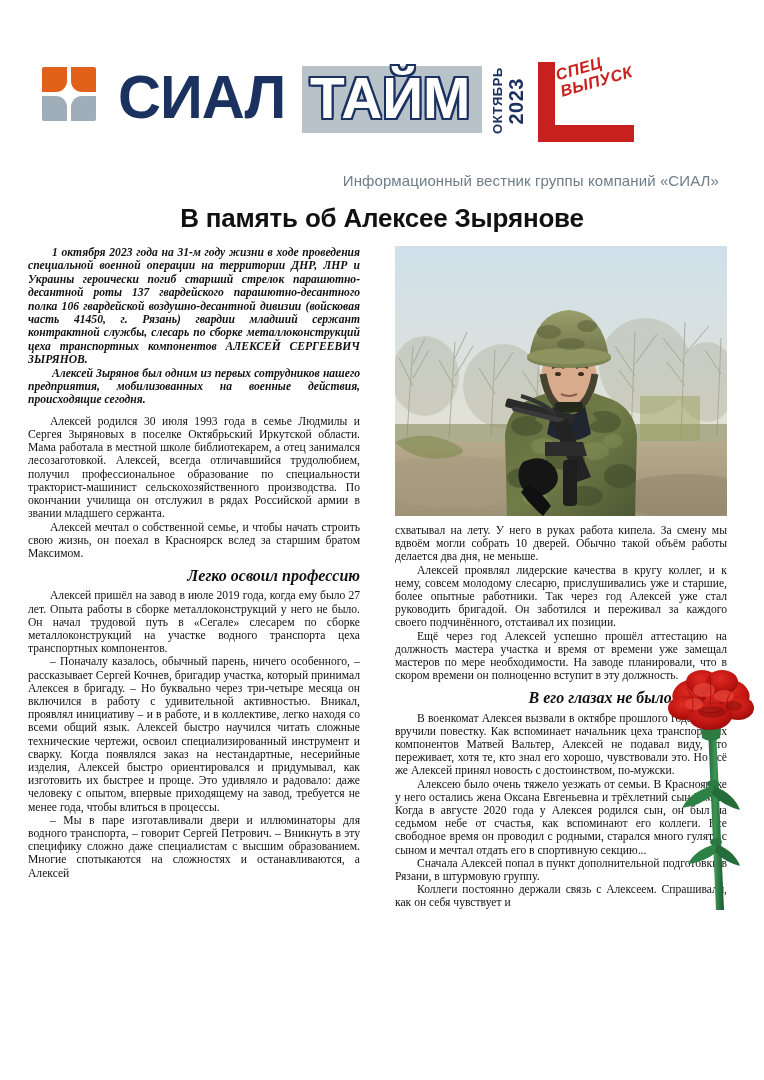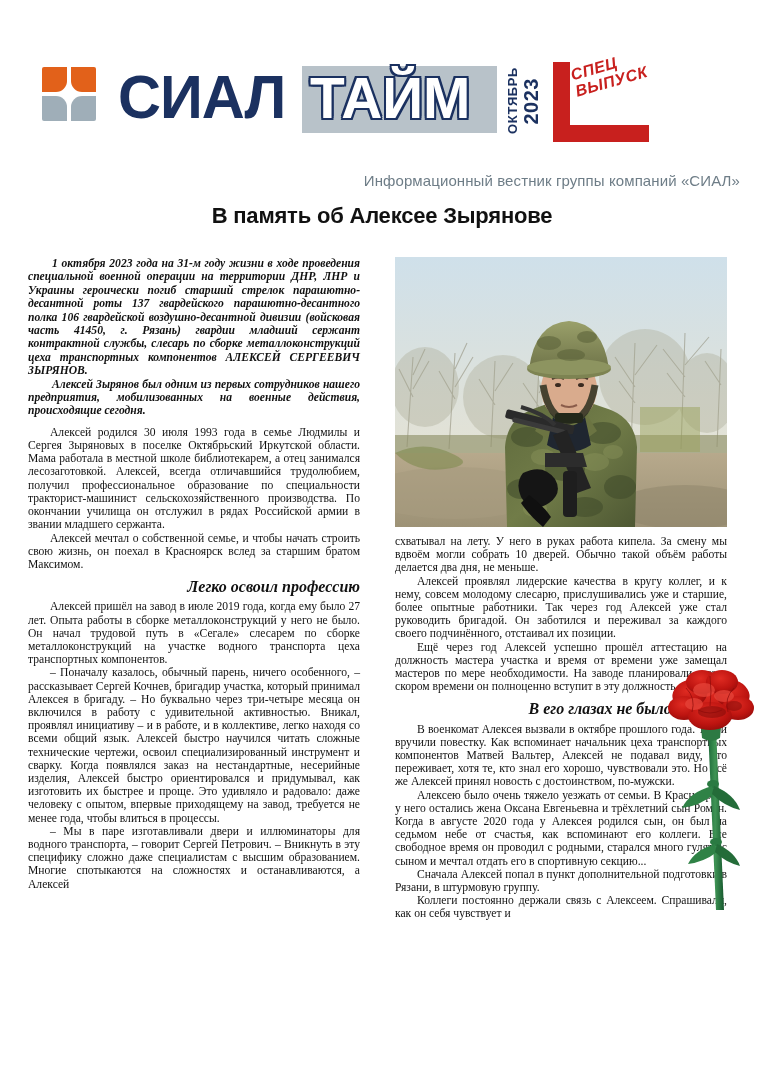--- a/index.html
+++ b/index.html
@@ -51,21 +51,21 @@
     margin-left:22px;
     margin-top:12px;
     font-stretch:condensed;
     transform:scaleX(.96);
     transform-origin:left center;
   }
   .taim-box{
     background:#B8C2C9;
     margin-left:10px;
     margin-top:12px;
-    padding:3px 23px 6px 8px;
+    padding:3px 8px 6px 8px;
     position:relative;
   }
   .word-taim{
     font-size:58px;
     font-weight:bold;
     color:#ffffff;
     line-height:1;
     letter-spacing:0px;
     text-shadow:
        2px 0 0 #1B3160,
@@ -126,31 +126,31 @@
     letter-spacing:.5px;
     font-style:italic;
     white-space:nowrap;
   }
   .spec-text .l2{display:block;}
 
   .tagline{
     text-align:right;
     color:#6E7D87;
     font-size:15px;
-    margin:6px 24px 0 0;
+    margin:6px 45px 0 0;
     letter-spacing:.1px;
   }
 
   
   .headline{
     text-align:center;
-    font-size:22px;
+    font-size:26px;
     font-weight:bold;
     color:#111;
-    margin:14px 30px 28px 30px;
+    margin:14px 30px 12px 30px;
     letter-spacing:-.2px;
   }
 
   
   .content{
     position:relative;
     margin:0 28px;
     height:862px;
   }
   .col{

